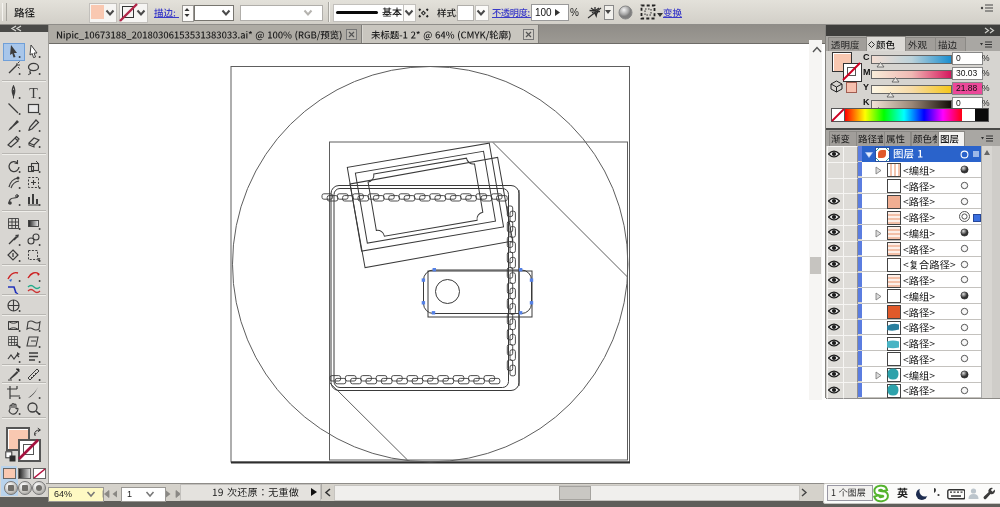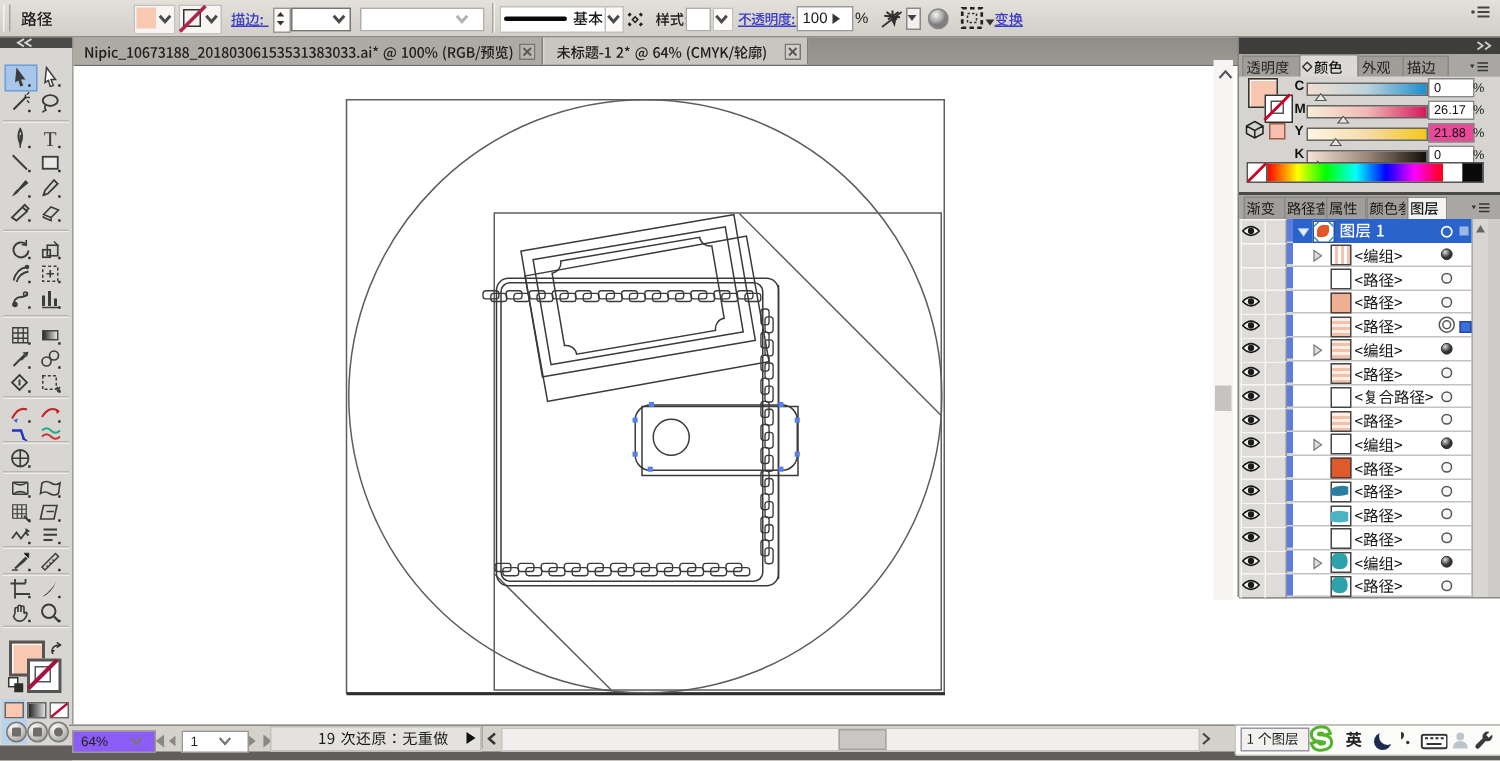--- a/index.html
+++ b/index.html
@@ -520,21 +520,21 @@
 <svg class="abs" style="left:876px;top:61.5px" width="9" height="6">
     <path d="M4.5 0.5 L8 5 L1 5 Z" fill="#e8e6e2" stroke="#555" stroke-width="0.8"></path>
   </svg>
 <div class="abs" style="left:952px;top:52.0px;width:26px;height:11px;background:#fff;border:1px solid #888;font-size:8.5px;color:#111;line-height:11px;padding-left:3px">0</div>
 <div class="abs" style="left:982px;top:52.5px;font-size:8.5px;color:#222">%</div>
 <div class="abs" style="left:863px;top:66.5px;width:10px;height:10px;font-size:9px;font-weight:bold;color:#111">M</div>
 <div class="abs" style="left:871px;top:69.5px;width:79px;height:7px;background:linear-gradient(90deg,#f8ecd8,#f0b9b4,#d6175e);border:1px solid #666"></div>
 <svg class="abs" style="left:891px;top:76.5px" width="9" height="6">
     <path d="M4.5 0.5 L8 5 L1 5 Z" fill="#e8e6e2" stroke="#555" stroke-width="0.8"></path>
   </svg>
-<div class="abs" style="left:952px;top:67.0px;width:26px;height:11px;background:#fff;border:1px solid #888;font-size:8.5px;color:#111;line-height:11px;padding-left:3px">26.17</div>
+<div class="abs" style="left:952px;top:67.0px;width:26px;height:11px;background:#fff;border:1px solid #888;font-size:8.5px;color:#111;line-height:11px;padding-left:3px">30.03</div>
 <div class="abs" style="left:982px;top:67.5px;font-size:8.5px;color:#222">%</div>
 <div class="abs" style="left:863px;top:81.5px;width:10px;height:10px;font-size:9px;font-weight:bold;color:#111">Y</div>
 <div class="abs" style="left:871px;top:84.5px;width:79px;height:7px;background:linear-gradient(90deg,#fdf6e4,#f7dba8,#f5c71a);border:1px solid #666"></div>
 <svg class="abs" style="left:886px;top:91.5px" width="9" height="6">
     <path d="M4.5 0.5 L8 5 L1 5 Z" fill="#e8e6e2" stroke="#555" stroke-width="0.8"></path>
   </svg>
 <div class="abs" style="left:952px;top:82.0px;width:26px;height:11px;background:#ec4899;border:1px solid #888;font-size:8.5px;color:#111;line-height:11px;padding-left:3px">21.88</div>
 <div class="abs" style="left:982px;top:82.5px;font-size:8.5px;color:#222">%</div>
 <div class="abs" style="left:863px;top:96.5px;width:10px;height:10px;font-size:9px;font-weight:bold;color:#111">K</div>
 <div class="abs" style="left:871px;top:99.5px;width:79px;height:7px;background:linear-gradient(90deg,#f3e3d6,#9b8878,#120d08);border:1px solid #666"></div>
@@ -881,21 +881,21 @@
   </svg>
 <svg class="abs" style="left:903px;top:384.2px;width:56px;height:12px;overflow:visible" viewBox="0 -10.6 56 12">
     <path d="M5.3 -1.5V-2.3L2.9 -3.2L1.3 -3.8V-3.8L2.9 -4.4L5.3 -5.3V-6.1L0.4 -4.2V-3.5Z M7.3 -7.5H9.3V-5.7H7.3ZM6.1 -0.4 6.2 0.3C7.3 0.1 8.8 -0.3 10.2 -0.7L10.2 -1.3L8.8 -1.0V-2.9H9.9C10.0 -2.7 10.2 -2.5 10.3 -2.4C10.5 -2.5 10.7 -2.5 10.9 -2.7V0.8H11.6V0.4H14.2V0.8H14.9V-2.6L15.3 -2.5C15.4 -2.7 15.6 -3.0 15.7 -3.1C14.8 -3.5 14.0 -4.0 13.4 -4.7C14.0 -5.4 14.6 -6.3 14.9 -7.4L14.4 -7.6L14.3 -7.6H12.3C12.4 -7.9 12.5 -8.2 12.6 -8.5L11.9 -8.7C11.5 -7.4 10.8 -6.2 10.0 -5.5V-8.2H6.6V-5.0H8.1V-0.9L7.3 -0.7V-4.1H6.6V-0.5ZM11.6 -0.3V-2.2H14.2V-0.3ZM13.9 -6.9C13.7 -6.3 13.3 -5.7 12.9 -5.2C12.4 -5.7 12.1 -6.2 11.9 -6.7L11.9 -6.9ZM11.3 -2.9C11.9 -3.3 12.4 -3.7 12.9 -4.1C13.3 -3.7 13.8 -3.3 14.4 -2.9ZM12.4 -4.7C11.7 -4.0 10.9 -3.4 10.1 -3.1V-3.6H8.8V-5.0H10.0V-5.4C10.2 -5.3 10.4 -5.0 10.5 -4.9C10.9 -5.2 11.2 -5.6 11.5 -6.1C11.7 -5.6 12.0 -5.2 12.4 -4.7Z M18.7 -8.6C18.2 -7.9 17.2 -7.0 16.4 -6.4C16.5 -6.3 16.7 -6.0 16.8 -5.8C17.8 -6.4 18.8 -7.4 19.4 -8.4ZM24.3 -7.4C24.0 -6.7 23.4 -6.1 22.7 -5.6C22.1 -6.1 21.6 -6.8 21.2 -7.4ZM19.9 -8.1V-7.4H21.1L20.5 -7.3C20.9 -6.5 21.5 -5.8 22.1 -5.2C21.3 -4.7 20.3 -4.3 19.3 -4.1C19.4 -3.9 19.6 -3.6 19.7 -3.4C20.8 -3.7 21.8 -4.2 22.7 -4.8C23.5 -4.2 24.5 -3.8 25.6 -3.5C25.7 -3.7 25.9 -4.0 26.1 -4.2C25.1 -4.4 24.1 -4.7 23.3 -5.2C24.2 -5.9 24.9 -6.8 25.4 -7.9L24.9 -8.1L24.8 -8.1ZM20.0 -2.5V-1.8H22.3V-0.2H19.4V0.5H25.9V-0.2H23.1V-1.8H25.3V-2.5H23.1V-3.9H22.3V-2.5ZM19.0 -6.6C18.4 -5.5 17.3 -4.4 16.3 -3.7C16.4 -3.5 16.6 -3.1 16.7 -3.0C17.1 -3.3 17.5 -3.7 17.9 -4.1V0.8H18.7V-4.9C19.1 -5.4 19.4 -5.9 19.7 -6.3Z M26.7 -1.5 31.7 -3.5V-4.2L26.7 -6.1V-5.3L29.1 -4.4L30.7 -3.8V-3.8L29.1 -3.2L26.7 -2.3Z" fill="#1a1a1a"></path>
   </svg>
 <svg class="abs" style="left:960px;top:385.6px" width="9" height="9">
     <circle cx="4.5" cy="4.5" r="3.2" fill="#f8f8f8" stroke="#555" stroke-width="1"></circle>
   </svg>
 <div class="abs" style="left:46px;top:483px;width:954px;height:18px;background:#d5d2cb;border-top:1px solid #8f8d89"></div>
 <div class="abs" style="left:0;top:501px;width:1000px;height:6px;background:#5f5e5a"></div>
 <div class="abs" style="left:0;top:497px;width:48px;height:10px;background:#5f5e5a"></div>
-<div class="abs" style="left:48px;top:487px;width:49px;height:13px;background:#8b5cf6;border:1px solid #9a9894;font-size:9px;color:#222;line-height:13px;padding-left:5px">64%</div>
+<div class="abs" style="left:48px;top:487px;width:49px;height:13px;background:#fef9c3;border:1px solid #9a9894;font-size:9px;color:#222;line-height:13px;padding-left:5px">64%</div>
 <svg class="abs" style="left:86px;top:491px" width="10" height="7">
     <path d="M1.5 1 L5 5 L8.5 1" fill="none" stroke="#777" stroke-width="1.5"></path>
   </svg>
 <svg class="abs" style="left:101px;top:489px" width="20" height="10">
     <path d="M2 1.5 v7 M8 1.5 L3.5 5 L8 8.5 Z" fill="#8a8884" stroke="#8a8884" stroke-width="0.8"></path>
     <path d="M16 1.5 L11.5 5 L16 8.5 Z" fill="#8a8884"></path>
   </svg>
 <div class="abs" style="left:121px;top:487px;width:38px;height:13px;background:#fff;border:1px solid #9a9894;font-size:9px;color:#222;line-height:13px;padding-left:5px">1</div>
 <svg class="abs" style="left:145px;top:491px" width="10" height="7">
     <path d="M1.5 1 L5 5 L8.5 1" fill="none" stroke="#777" stroke-width="1.5"></path>

